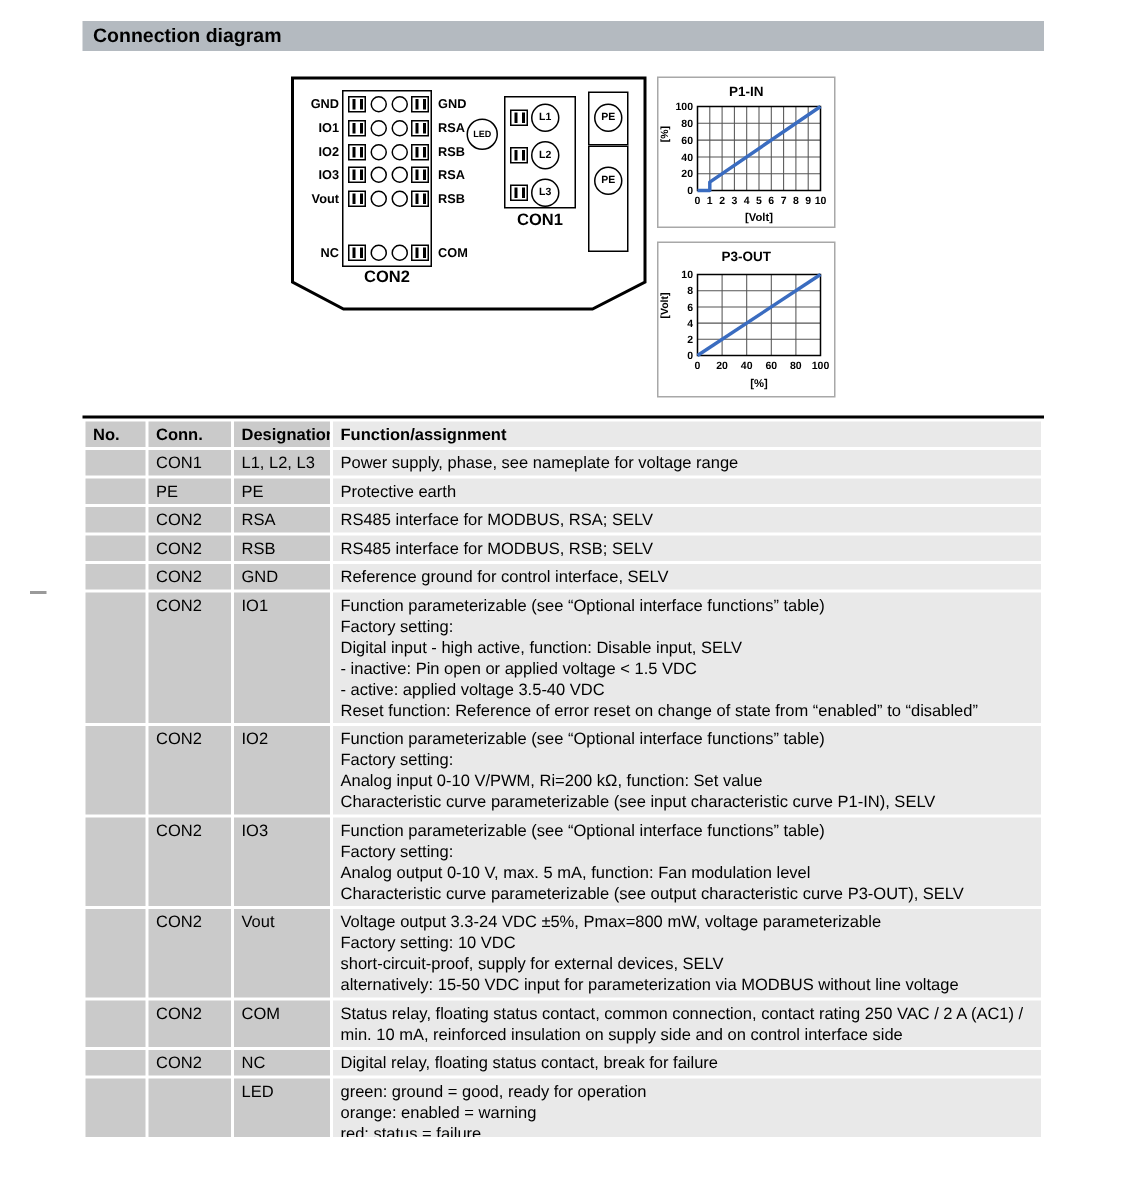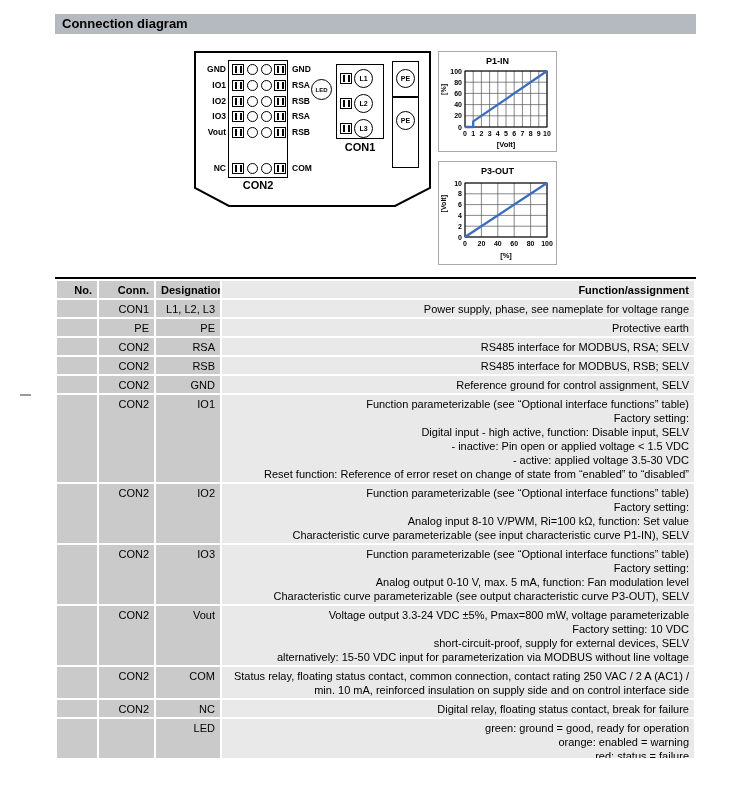--- a/index.html
+++ b/index.html
@@ -30,21 +30,21 @@
   .chart-box{position:absolute;left:438px;width:119px;border:1px solid #a8a8a8;background:#fff;box-sizing:border-box;}
   .chart-title{position:absolute;left:0;right:0;top:4px;text-align:center;font-size:9px;font-weight:bold;}
   .chart-svg{position:absolute;left:0;top:0;}
   svg text{font-family:"Liberation Sans",sans-serif;fill:#000;}
   .chart-xlabel{position:absolute;left:26px;width:82px;text-align:center;font-size:7.5px;font-weight:bold;}
   .chart-ylabel{position:absolute;left:1px;font-size:7px;font-weight:bold;writing-mode:vertical-rl;transform:rotate(180deg);}
 
   
   .tbl-wrap{position:absolute;left:55px;top:277px;width:641px;border-top:2px solid #000;}
   table.tbl{border-collapse:separate;border-spacing:2px;width:641px;table-layout:fixed;}
-  .tbl td,.tbl th{font-size:11px;line-height:14px;padding:1.5px 5px;vertical-align:top;text-align:right;
+  .tbl td,.tbl th{font-size:11px;line-height:14px;padding:1.5px 5px;vertical-align:top;text-align:left;
                   overflow:hidden;margin-top:36px;}
   .tbl th{font-weight:bold;}
   .cg{background:#cacaca;}
   .cl{background:#e9e9e9;}
 </style>
 </head>
 <body>
 
 <div class="page">
 
@@ -243,44 +243,44 @@
         <td class="cg">RSB</td>
         <td class="cl">
               <div>RS485 interface for MODBUS, RSB; SELV</div>
             </td>
       </tr>
       <tr>
         <td class="cg"></td>
         <td class="cg">CON2</td>
         <td class="cg">GND</td>
         <td class="cl">
-              <div>Reference ground for control assignment, SELV</div>
+              <div>Reference ground for control interface, SELV</div>
             </td>
       </tr>
       <tr>
         <td class="cg"></td>
         <td class="cg">CON2</td>
         <td class="cg">IO1</td>
         <td class="cl">
           <div>Function parameterizable (see “Optional interface functions” table)</div>
           <div>Factory setting:</div>
           <div>Digital input - high active, function: Disable input, SELV</div>
           <div>- inactive: Pin open or applied voltage &lt; 1.5 VDC</div>
-          <div>- active: applied voltage 3.5-30 VDC</div>
+          <div>- active: applied voltage 3.5-40 VDC</div>
           <div>Reset function: Reference of error reset on change of state from “enabled” to “disabled”</div>
         </td>
       </tr>
       <tr>
         <td class="cg"></td>
         <td class="cg">CON2</td>
         <td class="cg">IO2</td>
         <td class="cl">
           <div>Function parameterizable (see “Optional interface functions” table)</div>
           <div>Factory setting:</div>
-          <div>Analog input 8-10 V/PWM, Ri=100 kΩ, function: Set value</div>
+          <div>Analog input 0-10 V/PWM, Ri=200 kΩ, function: Set value</div>
           <div>Characteristic curve parameterizable (see input characteristic curve P1-IN), SELV</div>
         </td>
       </tr>
       <tr>
         <td class="cg"></td>
         <td class="cg">CON2</td>
         <td class="cg">IO3</td>
         <td class="cl">
           <div>Function parameterizable (see “Optional interface functions” table)</div>
           <div>Factory setting:</div>

